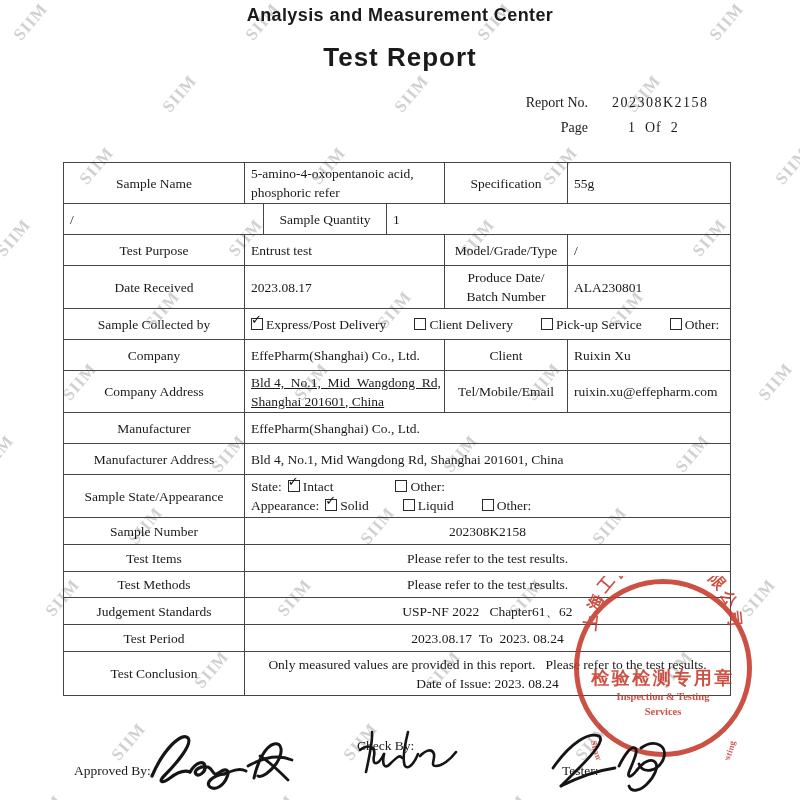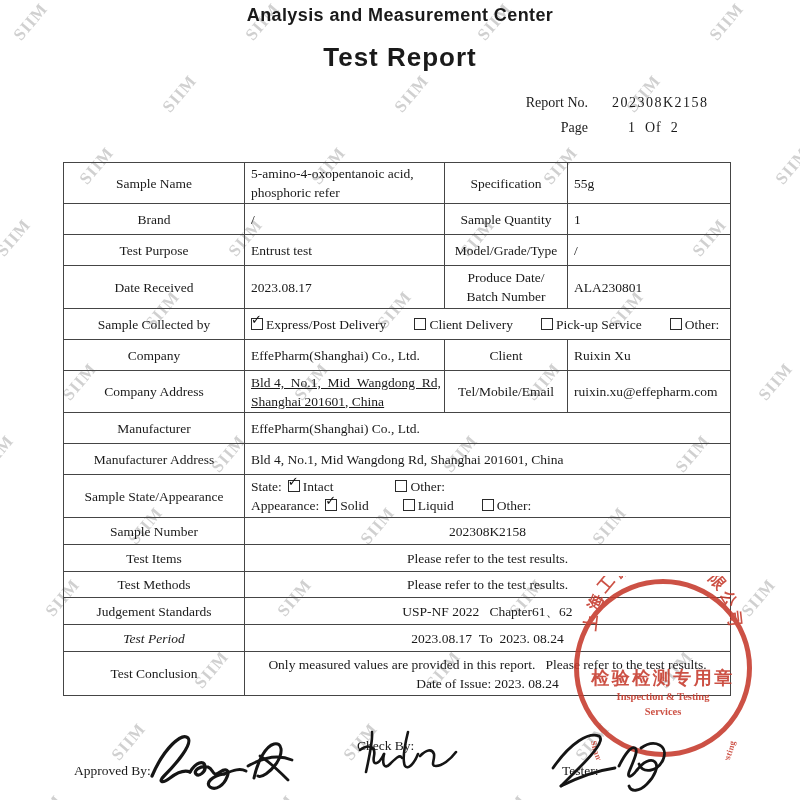--- a/index.html
+++ b/index.html
@@ -122,23 +122,20 @@
         <div class="tline"><span>phosphoric refer</span></div>
       </div>
       <div class="tcell center" style="width: 123px;">
         <div class="tline"><span>Specification</span></div>
       </div>
       <div class="tcell left" style="flex: 1 1 auto;">
         <div class="tline"><span>55g</span></div>
       </div>
     </div>
     <div class="trow" style="height: 31px;">
-      <div class="tcell center" style="width: 181px;">
-        <div class="tline"><span>Brand</span></div>
-      </div>
       <div class="tcell left" style="width: 200px;">
         <div class="tline"><span>/</span></div>
       </div>
       <div class="tcell center" style="width: 123px;">
         <div class="tline"><span>Sample Quantity</span></div>
       </div>
       <div class="tcell left" style="flex: 1 1 auto;">
         <div class="tline"><span>1</span></div>
       </div>
     </div>
@@ -259,21 +256,21 @@
     </div>
     <div class="trow" style="height: 27px;">
       <div class="tcell center" style="width: 181px;">
         <div class="tline"><span>Judgement Standards</span></div>
       </div>
       <div class="tcell center" style="flex: 1 1 auto;">
         <div class="tline"><span>USP-NF 2022&nbsp;&nbsp;&nbsp;Chapter61、62</span></div>
       </div>
     </div>
     <div class="trow" style="height: 27px;">
-      <div class="tcell center" style="width: 181px; font-style: italic;">
+      <div class="tcell center" style="width: 181px;">
         <div class="tline"><span>Test Period</span></div>
       </div>
       <div class="tcell center" style="flex: 1 1 auto;">
         <div class="tline"><span>2023.08.17&nbsp;&nbsp;To&nbsp;&nbsp;2023. 08.24</span></div>
       </div>
     </div>
     <div class="trow" style="height: 43px;">
       <div class="tcell center" style="width: 181px;">
         <div class="tline"><span>Test Conclusion</span></div>
       </div>

